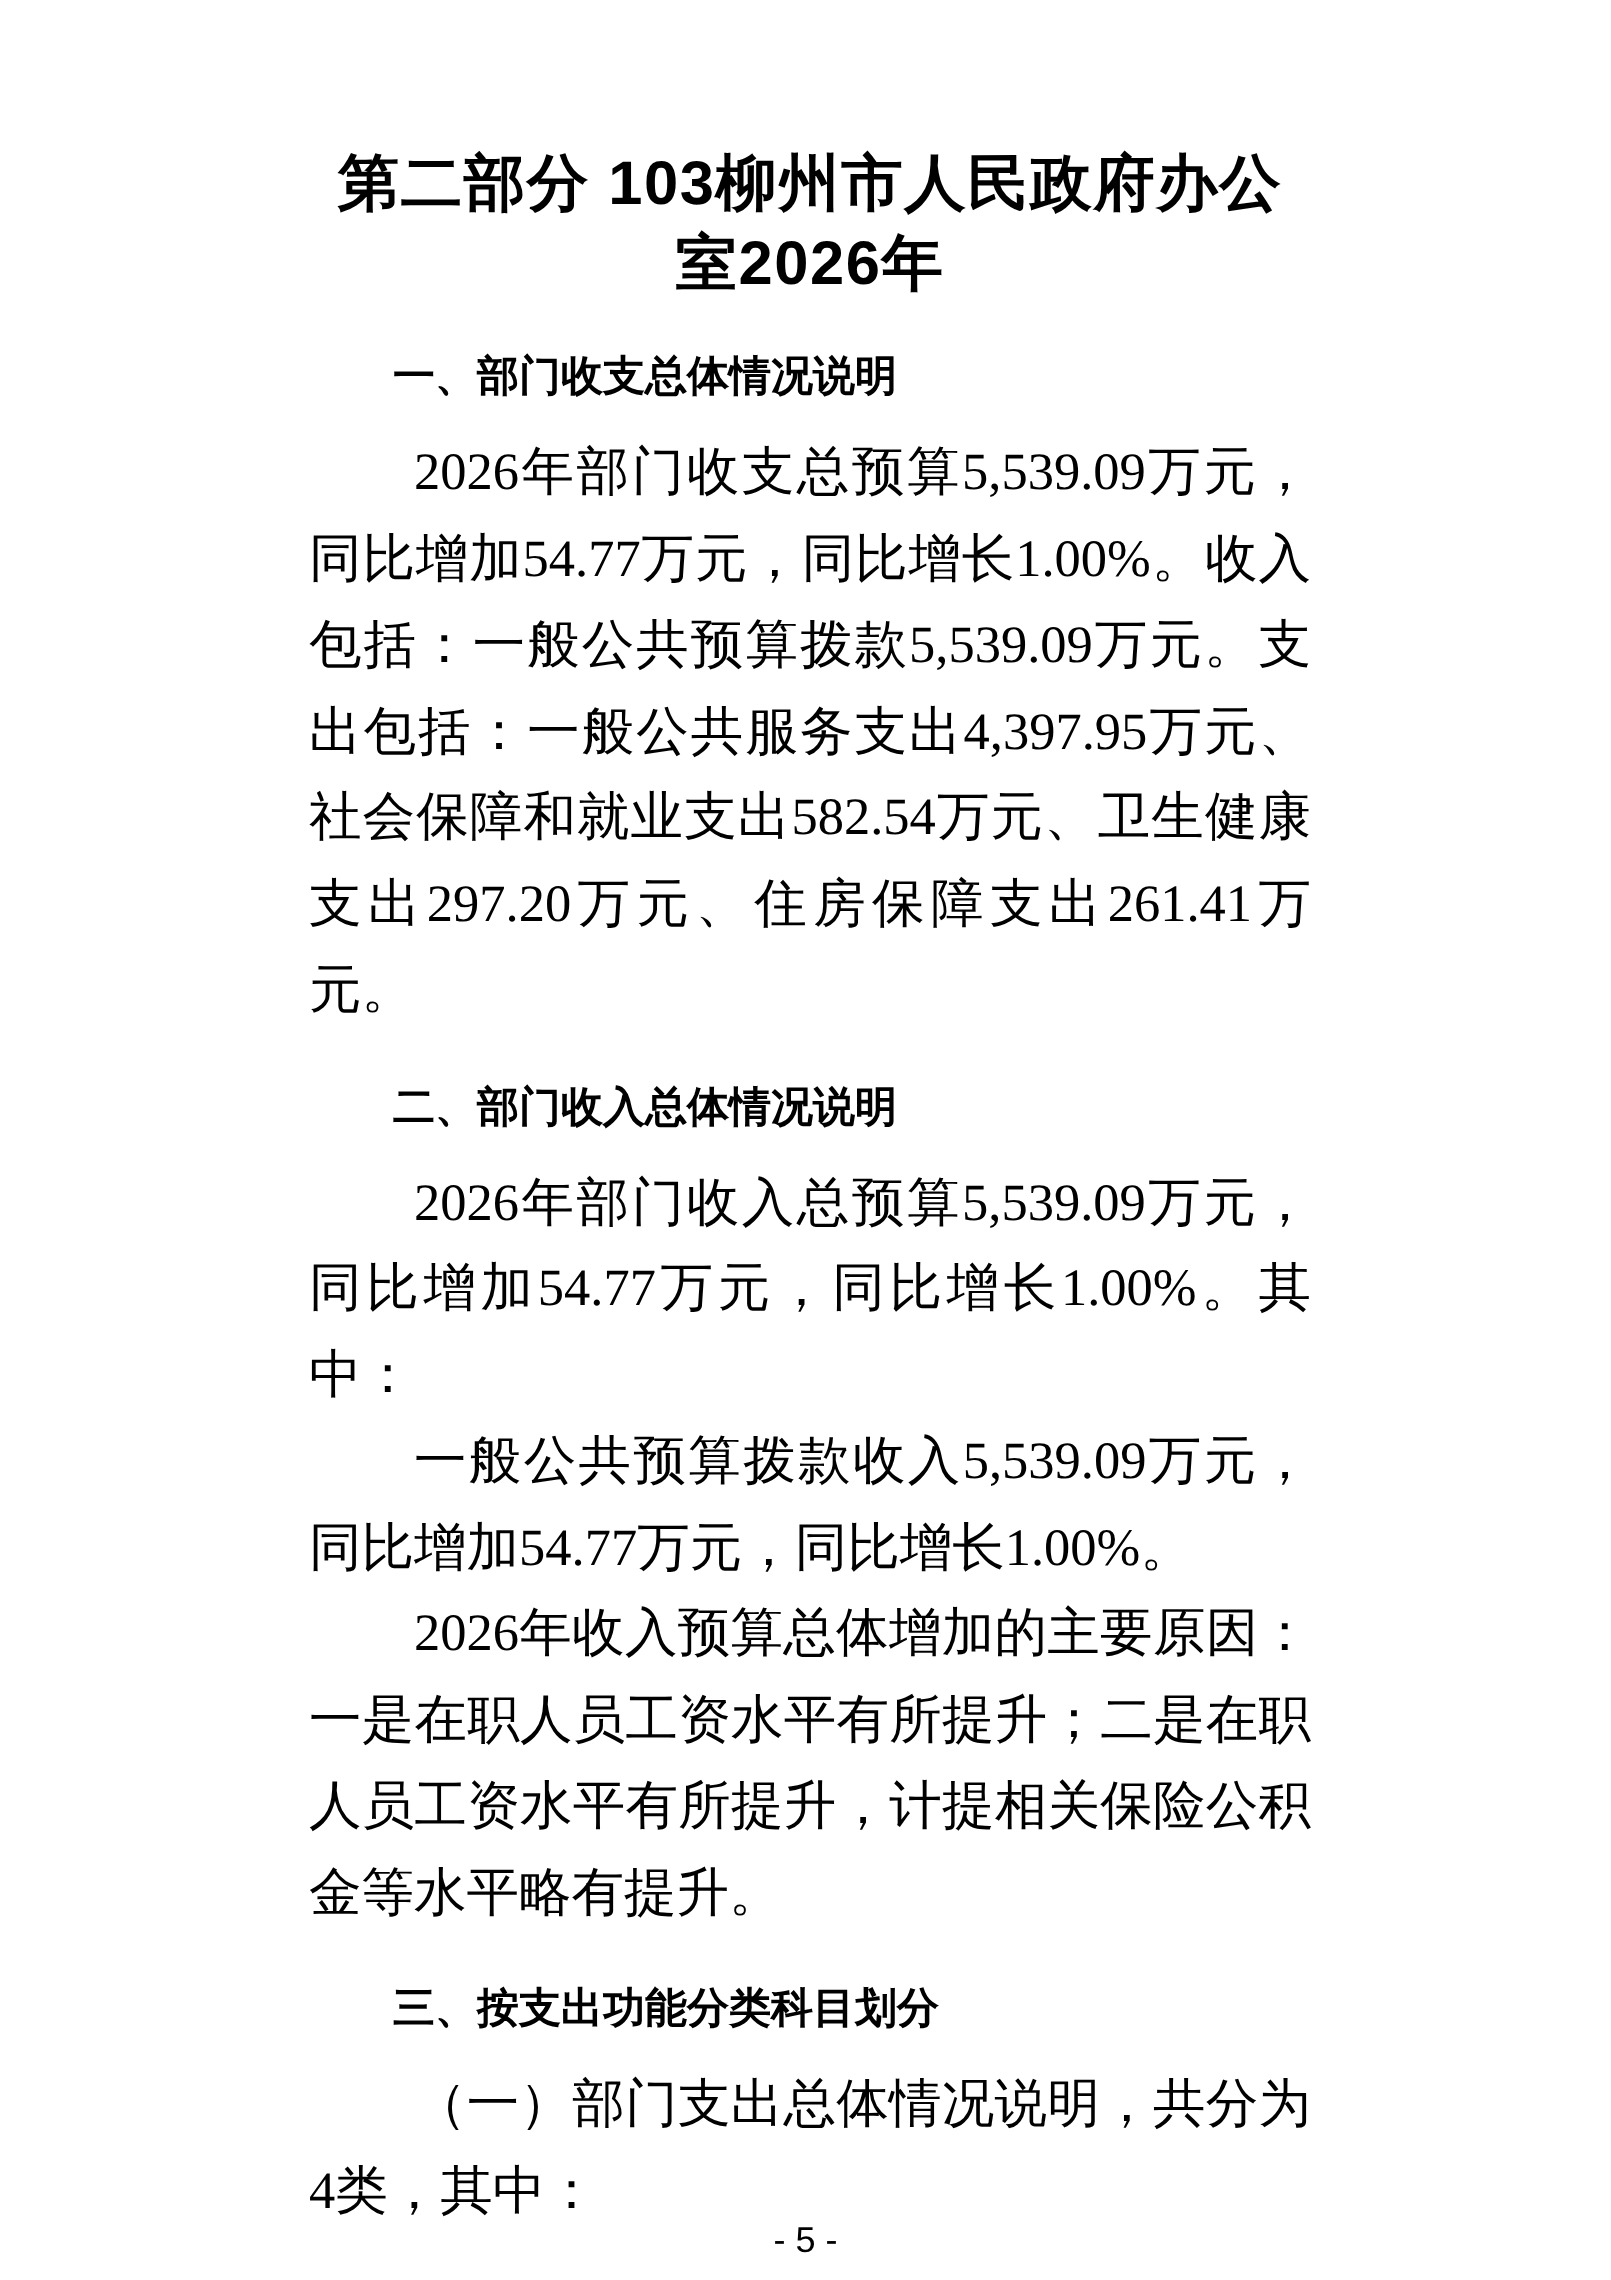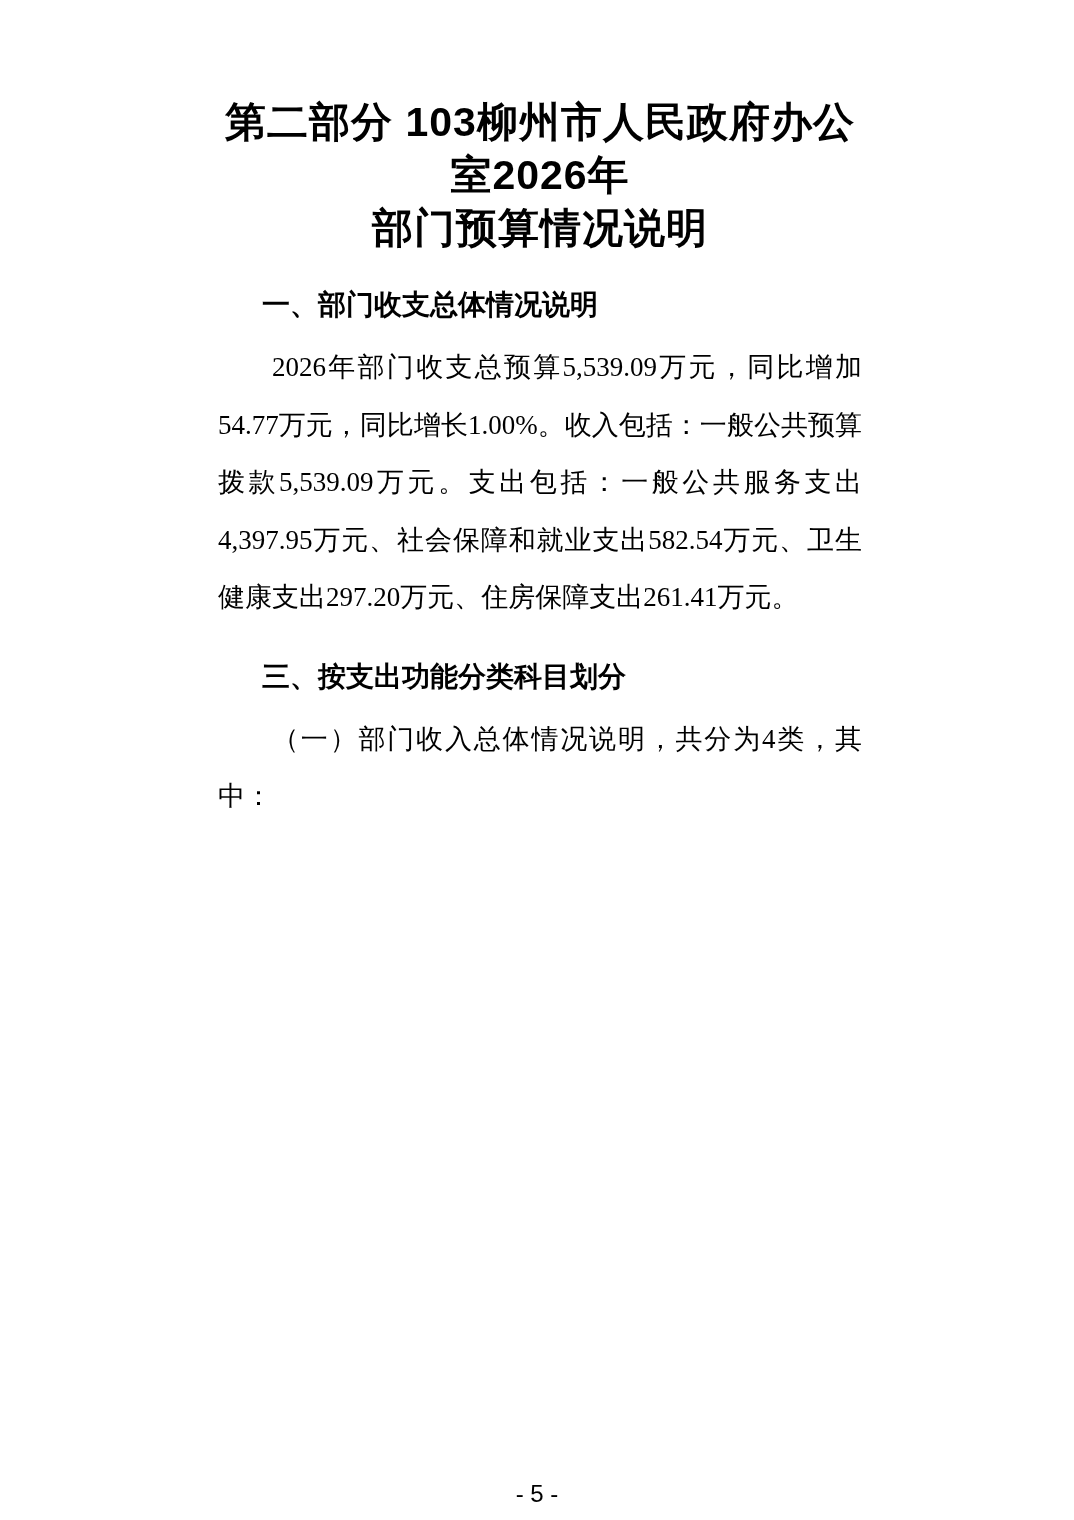--- a/index.html
+++ b/index.html
@@ -26,56 +26,61 @@
   }
   .section-heading {
     font-family: Liberation Serif, serif;
     font-weight: bold;
     font-size: 28px;
     line-height: 36px;
     margin: 32px 0 0 0;
     text-indent: 2em;
   }
   .para {
-    font-size: 27px;
+    font-size: 35px;
     line-height: 57.5px;
     text-align: justify;
     text-indent: 2em;
-    margin: 12px;
+    margin: 0;
   }
   .section .para:first-of-type { margin-top: 16px; }
   .page-footer {
     position: absolute;
     left: 0;
     right: 0;
     bottom: 12px;
     text-align: center;
     font-family: "Liberation Sans", "DejaVu Sans", sans-serif;
     font-size: 24px;
     color: #000000;
   }
 </style>
 </head>
 <body>
 
 <div class="page">
 
   <h1 class="doc-title">
     <span>第二部分 103柳州市人民政府办公室2026年</span><br>
-    <span>部门预算情况说明</span>
   </h1>
 
   <div class="section">
     <h2 class="section-heading">一、部门收支总体情况说明</h2>
     <p class="para">2026年部门收支总预算5,539.09万元，同比增加54.77万元，同比增长1.00%。收入包括：一般公共预算拨款5,539.09万元。支出包括：一般公共服务支出4,397.95万元、社会保障和就业支出582.54万元、卫生健康支出297.20万元、住房保障支出261.41万元。</p>
   </div>
 
+  <div class="section">
+    <h2 class="section-heading">二、部门收入总体情况说明</h2>
+    <p class="para">2026年部门收入总预算5,539.09万元，同比增加54.77万元，同比增长1.00%。其中：</p>
+    <p class="para">一般公共预算拨款收入5,539.09万元，同比增加54.77万元，同比增长1.00%。</p>
+    <p class="para">2026年收入预算总体增加的主要原因：一是在职人员工资水平有所提升；二是在职人员工资水平有所提升，计提相关保险公积金等水平略有提升。</p>
+  </div>
 
   <div class="section">
     <h2 class="section-heading">三、按支出功能分类科目划分</h2>
-    <p class="para">（一）部门收入总体情况说明，共分为4类，其中：</p>
+    <p class="para">（一）部门支出总体情况说明，共分为4类，其中：</p>
   </div>
 
   <div class="page-footer">
     <span>- 5 -</span>
   </div>
 
 </div>
 
 </body></html>

